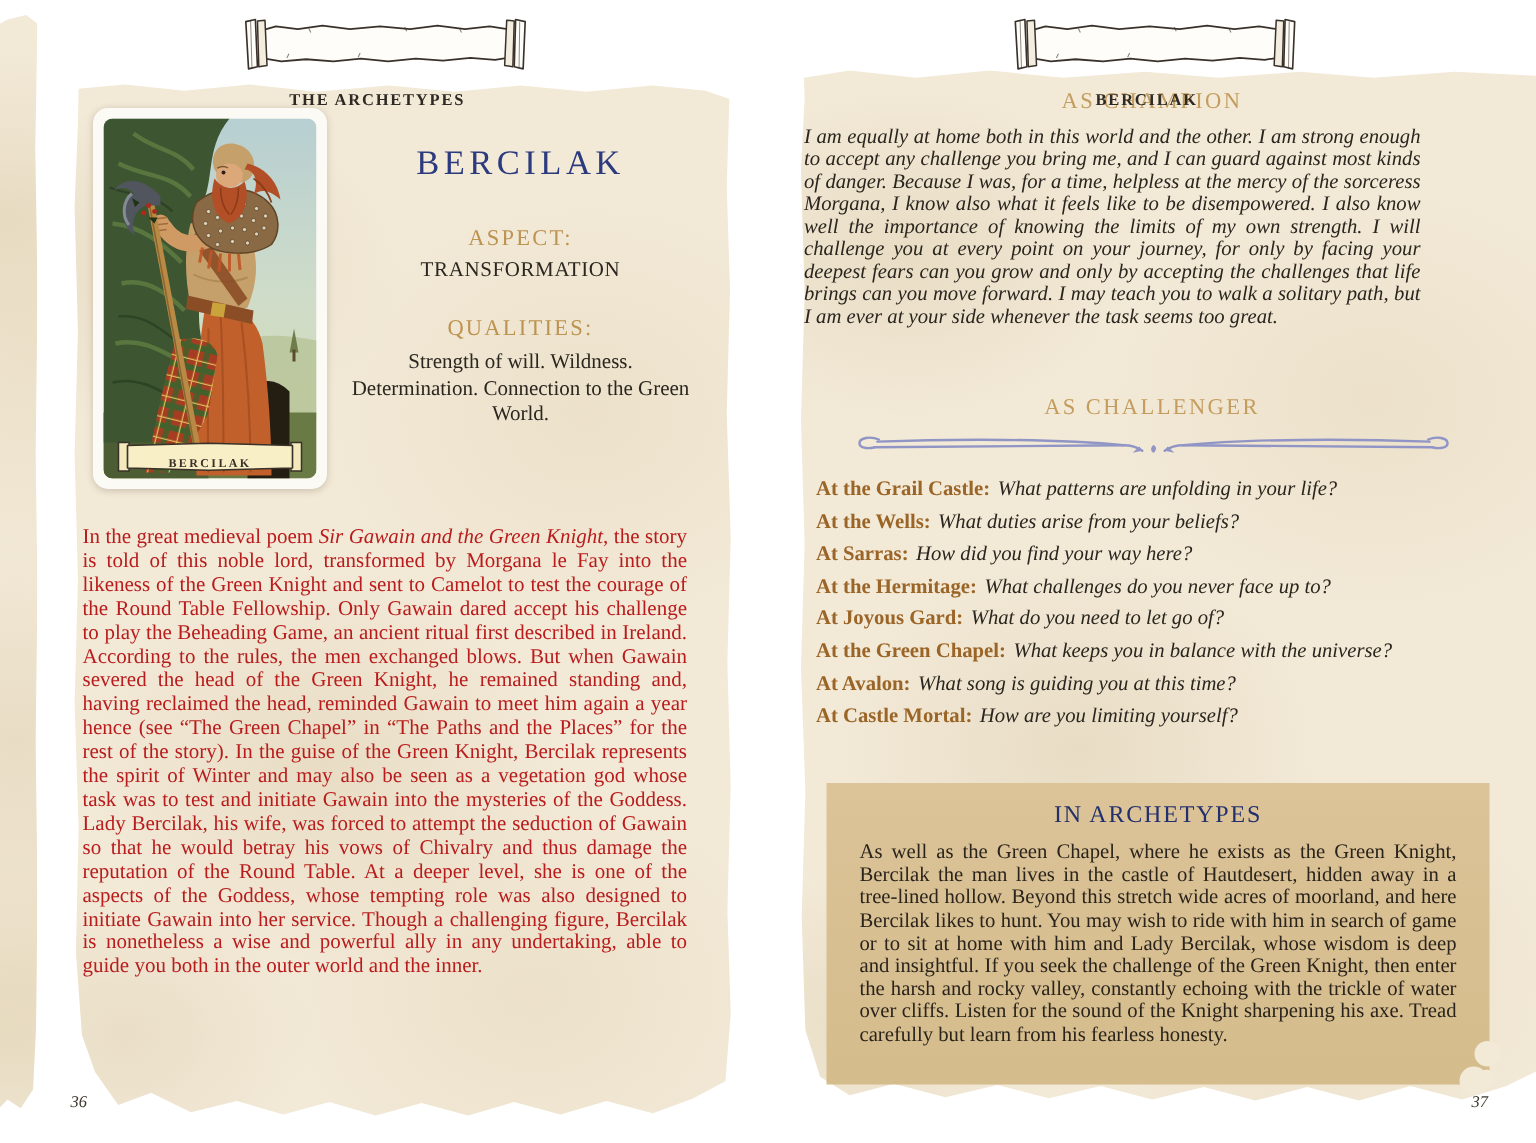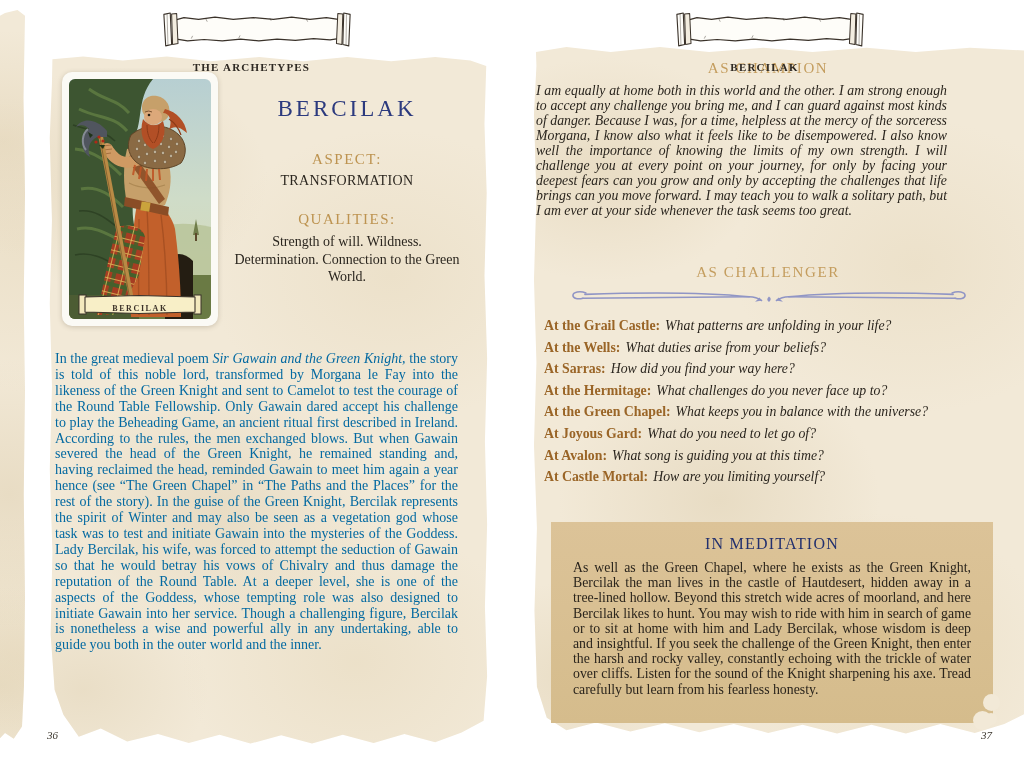--- a/index.html
+++ b/index.html
@@ -53,21 +53,21 @@
 
   
   .title-block { position:absolute; left:234px; top:96px; width:226px; z-index:2; text-align:center; }
   .arch-title { font-size:23px; letter-spacing:3px; color:#2c3a7e; }
   .sub-label  { margin-top:29px; font-size:15px; letter-spacing:1.5px; color:#bd9350; }
   .sub-value  { margin-top:5px; font-size:14px; letter-spacing:.4px; color:#2b261f; }
   .qual-value { margin-top:5px; font-size:14px; line-height:17.5px; color:#2b261f; width:226px; margin-left:auto; margin-right:auto; }
 
   .left-body {
     position:absolute; left:55px; top:351px; width:403px; z-index:2;
-    font-size:14px; line-height:15.9px; text-align:justify; color:#0369a1;
+    font-size:14px; line-height:15.9px; text-align:justify; color:#b91c1c;
   }
 
   .pageno { position:absolute; z-index:2; font-size:11px; font-style:italic; color:#3d382f; }
   .pageno-left  { left:22px; top:729px;margin-left:25px; }
   .pageno-right { left:981px; top:729px; }
 
   
   .r-heading {
     position:absolute; left:560px; width:416px; z-index:2; text-align:center;
     font-size:15px; letter-spacing:1.6px; color:#c49d5e;
@@ -246,28 +246,28 @@
       <path d="M196.5 13.5 l-6.5 1.3 4.6 -4.2 Z M211.5 13.5 l6.5 1.3 -4.6 -4.2 Z" fill="#9095c5"></path>
       <path d="M204 9.5 q3.5 2.2 0 5.5 q-3.5 -2.2 0 -5.5" fill="#9095c5"></path>
     </svg>
   </div>
 
   <div class="questions">
     <div class="q-row"><span class="q-label">At the Grail Castle:</span><span class="q-text">What patterns are unfolding in your life?</span></div>
     <div class="q-row"><span class="q-label">At the Wells:</span><span class="q-text">What duties arise from your beliefs?</span></div>
     <div class="q-row"><span class="q-label">At Sarras:</span><span class="q-text">How did you find your way here?</span></div>
     <div class="q-row"><span class="q-label">At the Hermitage:</span><span class="q-text">What challenges do you never face up to?</span></div>
+    <div class="q-row"><span class="q-label">At Joyous Gard:</span><span class="q-text">What do you need to let go of?</span></div>
     <div class="q-row"><span class="q-label">At the Green Chapel:</span><span class="q-text">What keeps you in balance with the universe?</span></div>
-    <div class="q-row"><span class="q-label">At Joyous Gard:</span><span class="q-text">What do you need to let go of?</span></div>
     <div class="q-row"><span class="q-label">At Avalon:</span><span class="q-text">What song is guiding you at this time?</span></div>
     <div class="q-row"><span class="q-label">At Castle Mortal:</span><span class="q-text">How are you limiting yourself?</span></div>
   </div>
 
   <div class="meditation">
-    <div class="meditation-heading">IN MEDITATION</div>
+    <div class="meditation-heading">IN ARCHETYPES</div>
     <p class="meditation-text">As well as the Green Chapel, where he exists as the Green Knight, Bercilak the man lives in the castle of Hautdesert, hidden away in a tree-lined hollow. Beyond this stretch wide acres of moorland, and here Bercilak likes to hunt. You may wish to ride with him in search of game or to sit at home with him and Lady Bercilak, whose wisdom is deep and insightful. If you seek the challenge of the Green Knight, then enter the harsh and rocky valley, constantly echoing with the trickle of water over cliffs. Listen for the sound of the Knight sharpening his axe. Tread carefully but learn from his fearless honesty.</p>
     <span class="notch notch-1"></span>
     <span class="notch notch-2"></span>
     <span class="notch notch-3"></span>
   </div>
 
   <div class="pageno pageno-left">36</div>
   <div class="pageno pageno-right">37</div>
 
 </div>

